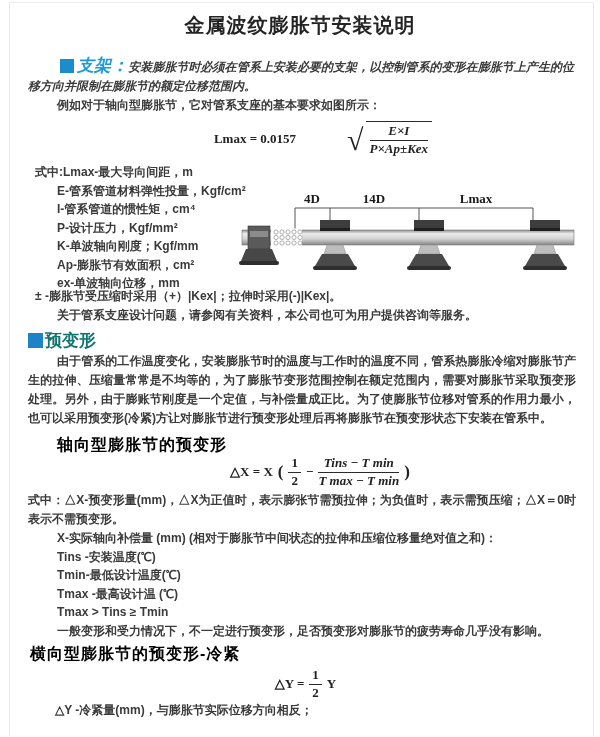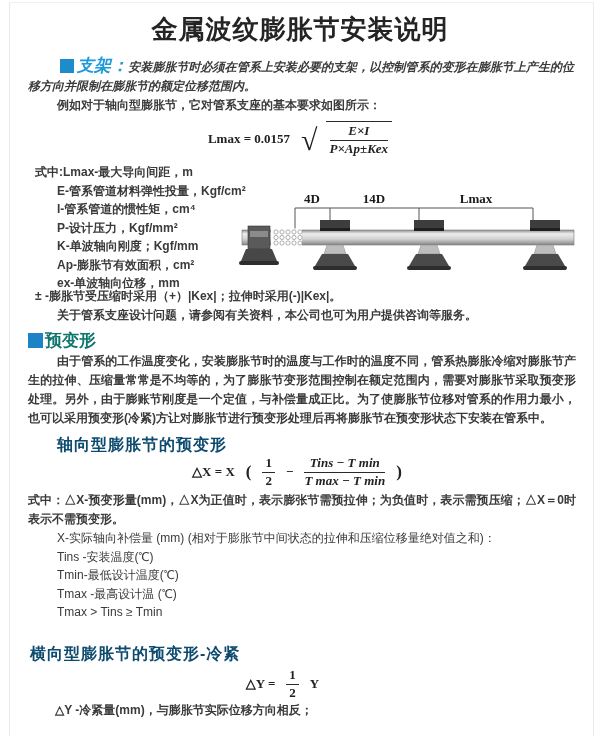--- a/index.html
+++ b/index.html
@@ -1,37 +1,37 @@
 <!DOCTYPE html>
 <html><head>
 <meta charset="utf-8">
 <style>
   html,body{margin:0;padding:0;background:#fff;}
   .page{position:relative;width:600px;height:737px;background:#ffffff;overflow:hidden;
         font-family:"Liberation Sans",sans-serif;color:#3a3a3a;}
   .frame{position:absolute;left:9px;top:2px;width:583px;height:733px;
          border-left:1px solid #e9e9e9;border-right:1px solid #e9e9e9;border-top:1px solid #f0f0f0;}
   .title{position:absolute;top:12px;left:0;width:600px;text-align:center;
-         font-size:26px;font-weight:700;color:#242424;letter-spacing:1px;}
+         font-size:20px;font-weight:700;color:#242424;letter-spacing:1px;}
   .body-txt{font-size:12px;font-weight:600;line-height:19px;color:#3a3a3a;}
   .sq{display:inline-block;width:14px;height:14px;background:#1d8cca;
       vertical-align:-2px;margin-right:3px;}
   .sq-big{display:inline-block;width:15px;height:15px;background:#1c83c6;
       vertical-align:-2px;margin-right:2px;}
   .blue-label{font-size:17px;font-weight:700;color:#1e9ad8;}
   .cyan-label{font-size:17px;font-weight:700;color:#0f766e;}
-  .subhead{font-size:16px;font-weight:700;color:#0c4a6e;letter-spacing:1px;}
+  .subhead{font-size:16px;font-weight:700;color:#000000;letter-spacing:1px;}
 
   .support-block{position:absolute;top:56px;left:28px;width:546px;text-align:justify;}
   .support-first{text-indent:32px;font-style:italic;}
   .indent{text-indent:29px;}
 
   .formula{font-family:"Liberation Serif",serif;font-weight:700;font-size:13px;color:#222;}
   .f1{position:absolute;top:121px;left:0;width:600px;display:flex;justify-content:center;}
-  .ff{display:inline-flex;align-items:center;gap:11px;}
+  .ff{display:inline-flex;align-items:center;gap:5px;margin-left:46px;}
   .frac{display:inline-block;text-align:center;font-style:italic;line-height:1.15;}
   .frac .num{display:block;border-bottom:1.4px solid #2a2a2a;padding:0 3px 1px;}
   .frac .den{display:block;padding-top:1px;}
   .rad{font-size:30px;line-height:1;font-weight:400;margin-right:-3px;transform:translateY(1px);}
   .sqrt-inner{display:inline-block;border-top:1.6px solid #2a2a2a;padding:2px 4px 0;}
   .paren{font-size:17px;font-weight:700;}
 
   .defs{position:absolute;top:163px;left:35px;list-style:none;margin:0;padding:0;}
   .defs li{font-size:12px;font-weight:600;line-height:18.5px;}
   .defs li + li{margin-left:22px;}
@@ -40,21 +40,21 @@
 
   .note1{position:absolute;top:287px;left:35px;}
   .note2{position:absolute;top:306px;left:57px;}
 
   .h2-pre{position:absolute;top:329px;left:28px;}
   .pre-para{position:absolute;top:352px;left:28px;width:548px;text-align:justify;}
   .h3-axial{position:absolute;top:435px;left:57px;}
   .f2{position:absolute;top:456px;left:0;width:594px;display:flex;justify-content:center;}
   .explain{position:absolute;top:491px;left:28px;width:548px;text-align:justify;}
   .items{position:absolute;top:529px;left:57px;list-style:none;margin:0;padding:0;}
-  .items li{font-size:12px;font-weight:400;line-height:18.6px;}
+  .items li{font-size:12px;font-weight:700;line-height:18.6px;}
   .h3-lateral{position:absolute;top:644px;left:30px;}
   .f3{position:absolute;top:668px;left:0;width:565px;display:flex;justify-content:center;}
   .last-note{position:absolute;top:701px;left:55px;}
 
   svg text{font-family:"Liberation Serif",serif;font-weight:700;}
 </style>
 </head>
 <body>
 
 <div class="page">
@@ -195,20 +195,21 @@
   </div>
 
   <div class="explain body-txt">式中：△X-预变形量(mm)，△X为正值时，表示膨张节需预拉伸；为负值时，表示需预压缩；△X＝0时表示不需预变形。</div>
 
   <ul class="items">
     <li>X-实际轴向补偿量 (mm) (相对于膨胀节中间状态的拉伸和压缩位移量绝对值之和)：</li>
     <li>Tins -安装温度(℃)</li>
     <li>Tmin-最低设计温度(℃)</li>
     <li>Tmax -最高设计温 (℃)</li>
     <li>Tmax &gt; Tins ≥ Tmin</li>
+    <li>一般变形和受力情况下，不一定进行预变形，足否预变形对膨胀节的疲劳寿命几乎没有影响。</li>
   </ul>
 
   <div class="h3-lateral subhead">横向型膨胀节的预变形-冷紧</div>
 
   <div class="f3 formula">
     <span class="ff">
       <span>△Y =</span>
       <span class="frac">
         <span class="num" style="font-style:normal;">1</span>
         <span class="den" style="font-style:normal;">2</span>

